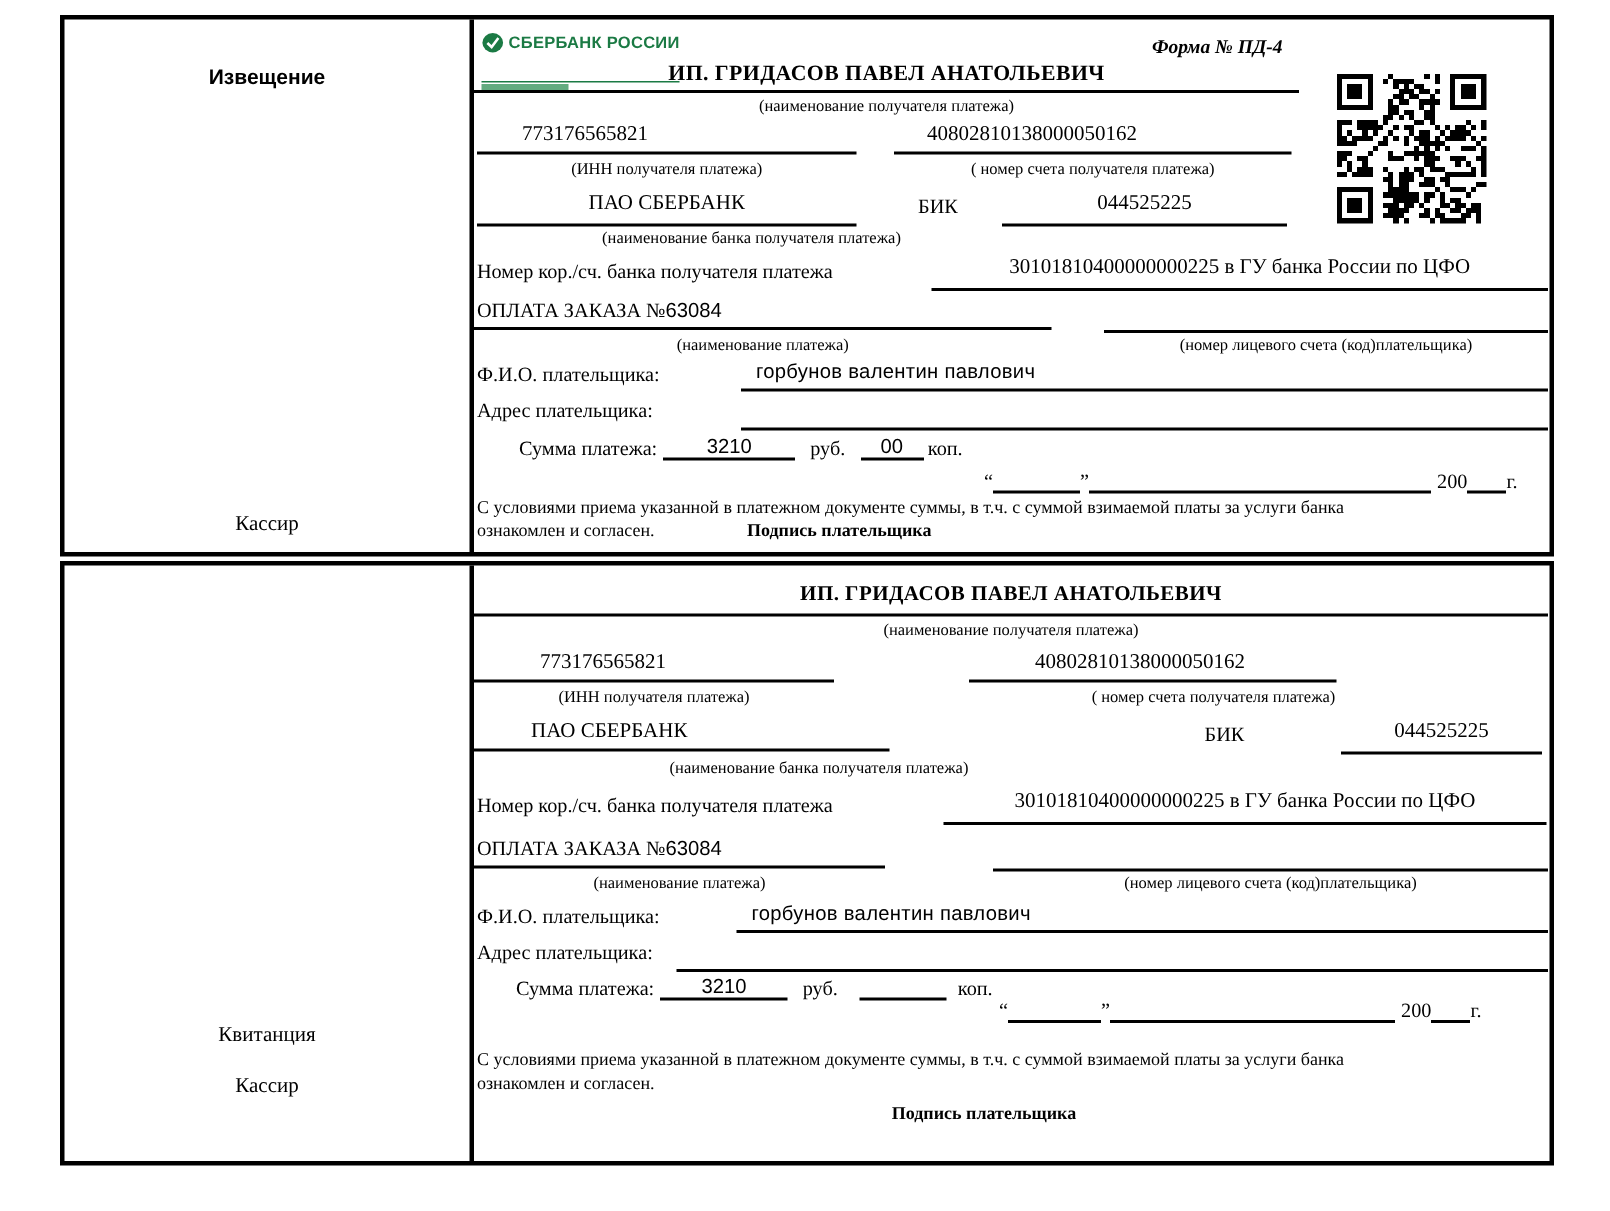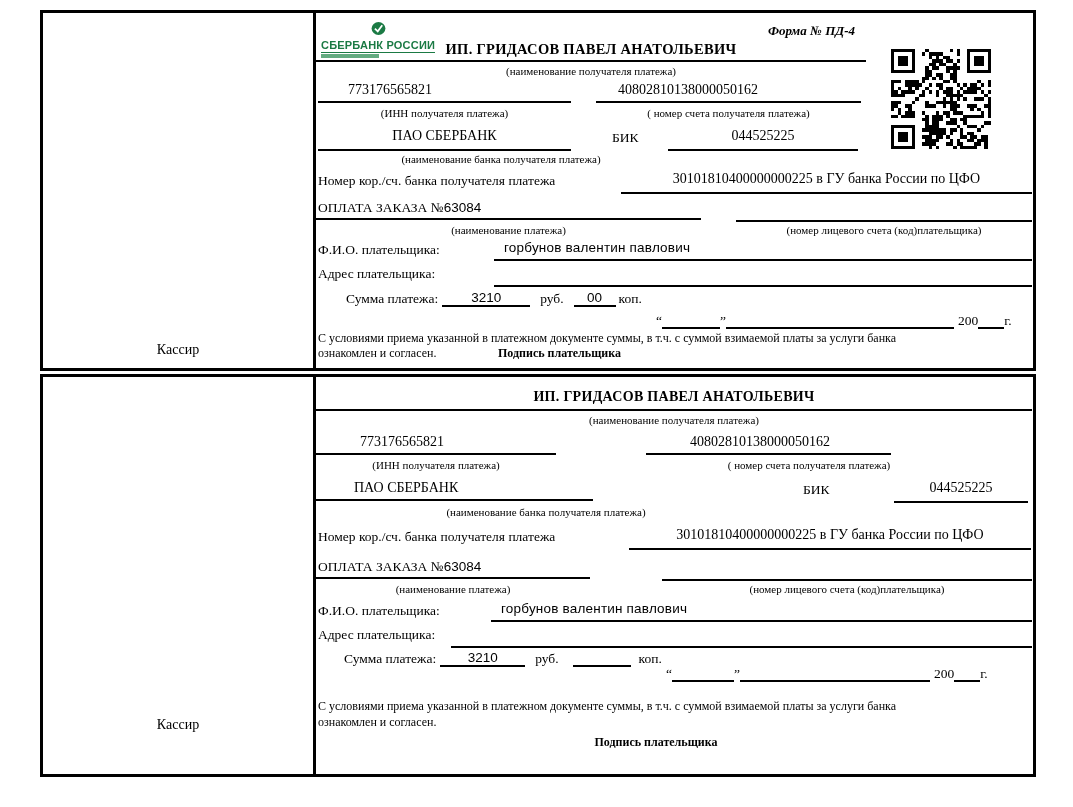--- a/index.html
+++ b/index.html
@@ -21,32 +21,33 @@
   .lbl{font-size:13.5px;white-space:nowrap;}
   .val{font-size:14px;white-space:nowrap;}
   .name{font-size:14.5px;font-weight:bold;letter-spacing:.3px;white-space:nowrap;}
   .terms{font-size:12px;white-space:nowrap;}
   .stub-label{font-size:14px;font-weight:normal;width:100%;text-align:center;position:absolute;}
   .sans-b{font-family:"Liberation Sans",sans-serif;font-weight:bold;}
   .sumrow{display:flex;align-items:flex-end;font-size:13.5px;white-space:nowrap;margin-left:28px;}
   .sumrow .uv{display:inline-block;text-align:center;border-bottom:2px solid #000;}
   .daterow{display:flex;align-items:flex-end;font-size:13.5px;white-space:nowrap;}
   .daterow .uv{display:inline-block;border-bottom:2px solid #000;height:15px;}
-  .logo-line{display:flex;align-items:center;gap:3px;border-bottom:1.5px solid #1b7a44;padding-bottom:1px;flex-direction:column;}
+  .logo-line{display:flex;align-items:center;gap:3px;border-bottom:1.5px solid #1b7a44;padding-bottom:18px;}
   .logo-text{font-family:"Liberation Sans",sans-serif;font-weight:bold;font-size:11px;color:#1b7a44;letter-spacing:.2px;white-space:nowrap;}
   .logo-bar{display:block;margin-top:1px;width:58px;height:4px;background:#2f8f55;opacity:.75;}
   .qr{position:absolute;width:100px;height:100px;}
 </style>
 </head>
 <body>
 
 <div class="page">
 
   <div class="box box1">
     <div class="stub">
+      <div class="stub-label sans-b" style="top:30px">Извещение</div>
       <div class="stub-label" style="top:329px">Кассир</div>
     </div>
     <div class="bodyc">
 
       <div class="abs" style="left:5px;top:8px">
         <span class="logo-line">
           <svg width="15" height="15" viewBox="0 0 20 20">
               <ellipse cx="10" cy="10" rx="9.2" ry="8.6" fill="#1b7a44"></ellipse>
               <path d="M5.2 10.2 l3.8 3.6 6-8" stroke="#fff" stroke-width="2.3" fill="none"></path>
             </svg>
@@ -403,20 +404,21 @@
       </div>
 
       <div class="abs terms" style="left:2px;top:318px">С условиями приема указанной в платежном документе суммы, в т.ч. с суммой взимаемой платы за услуги банка</div>
       <div class="abs terms" style="left:2px;top:333px">ознакомлен и согласен.</div>
       <div class="abs terms b" style="left:182px;top:333px">Подпись плательщика</div>
     </div>
   </div>
 
   <div class="box box2">
     <div class="stub">
+      <div class="stub-label" style="top:306px">Квитанция</div>
       <div class="stub-label" style="top:340px">Кассир</div>
     </div>
     <div class="bodyc">
 
       <div class="abs ctr name u" style="left:0;top:12px;width:716px;height:20px;font-size:14px">ИП. ГРИДАСОВ ПАВЕЛ АНАТОЛЬЕВИЧ</div>
       <div class="abs ctr cap" style="left:0;top:37px;width:716px">(наименование получателя платежа)</div>
 
       <div class="abs u val" style="left:0;top:57px;width:240px;height:21px;padding-left:44px;box-sizing:border-box">773176565821</div>
       <div class="abs u val" style="left:330px;top:57px;width:245px;height:21px;padding-left:44px;box-sizing:border-box">40802810138000050162</div>
       <div class="abs ctr cap" style="left:0;top:82px;width:240px">(ИНН получателя платежа)</div>

